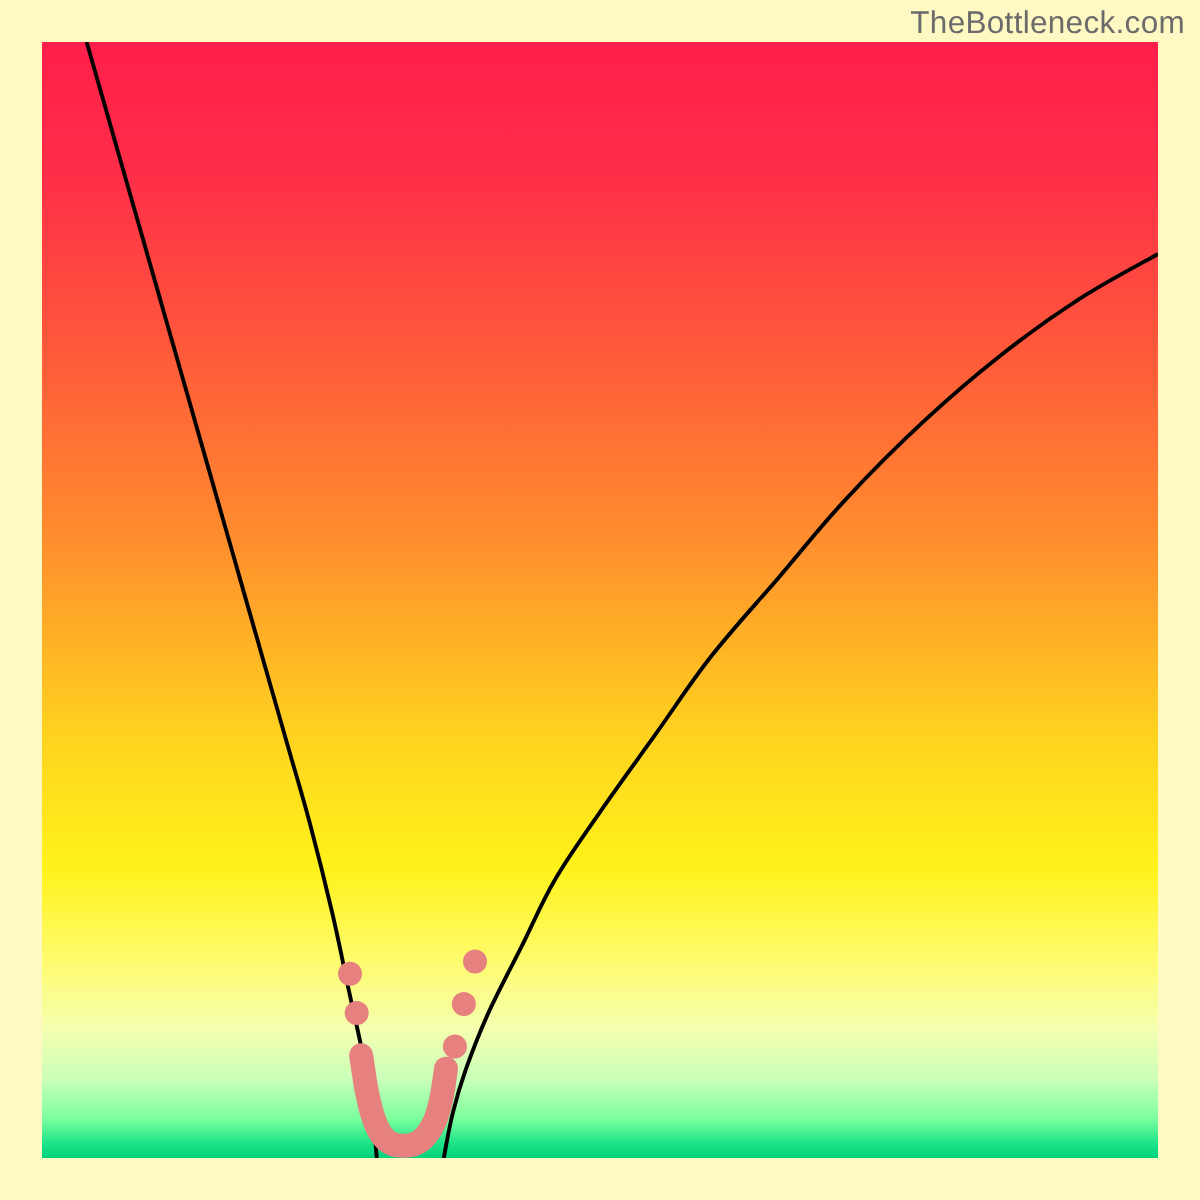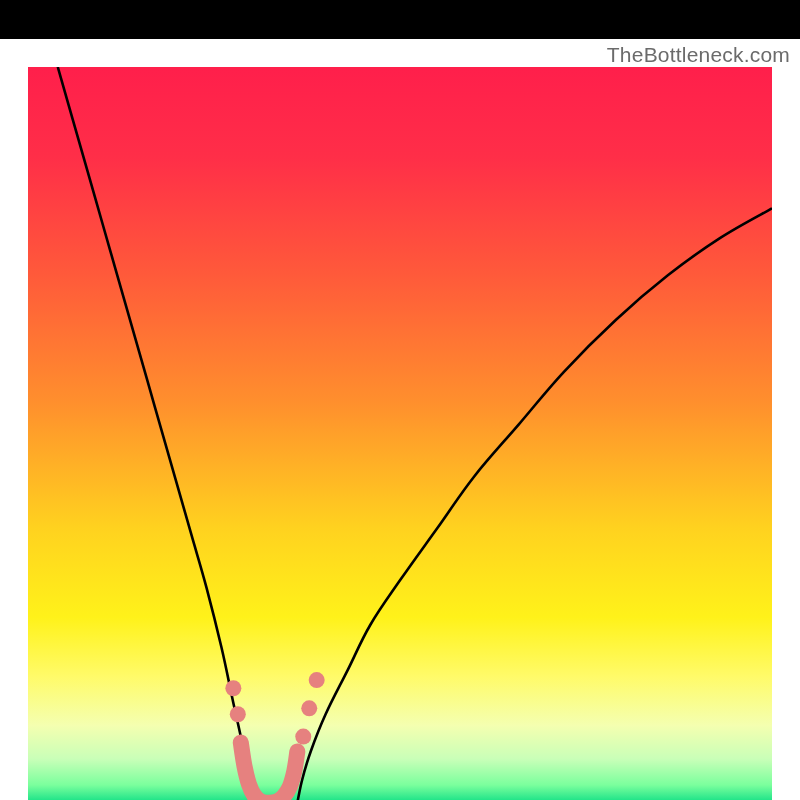--- a/index.html
+++ b/index.html
@@ -7,22 +7,21 @@
     padding: 0;
     width: 800px;
     height: 800px;
     background: #000;
     overflow: hidden;
     font-family: Arial, Helvetica, sans-serif;
   }
   .frame {
     position: absolute;
     inset: 0;
-    background: #ffffff;
-    margin-top: 39px;
+    background: #fef9c3;
   }
   .plot-area {
     position: absolute;
     left: 28px;
     top: 28px;
     width: 744px;
     height: 744px;
     overflow: hidden;
   }
   .watermark {

